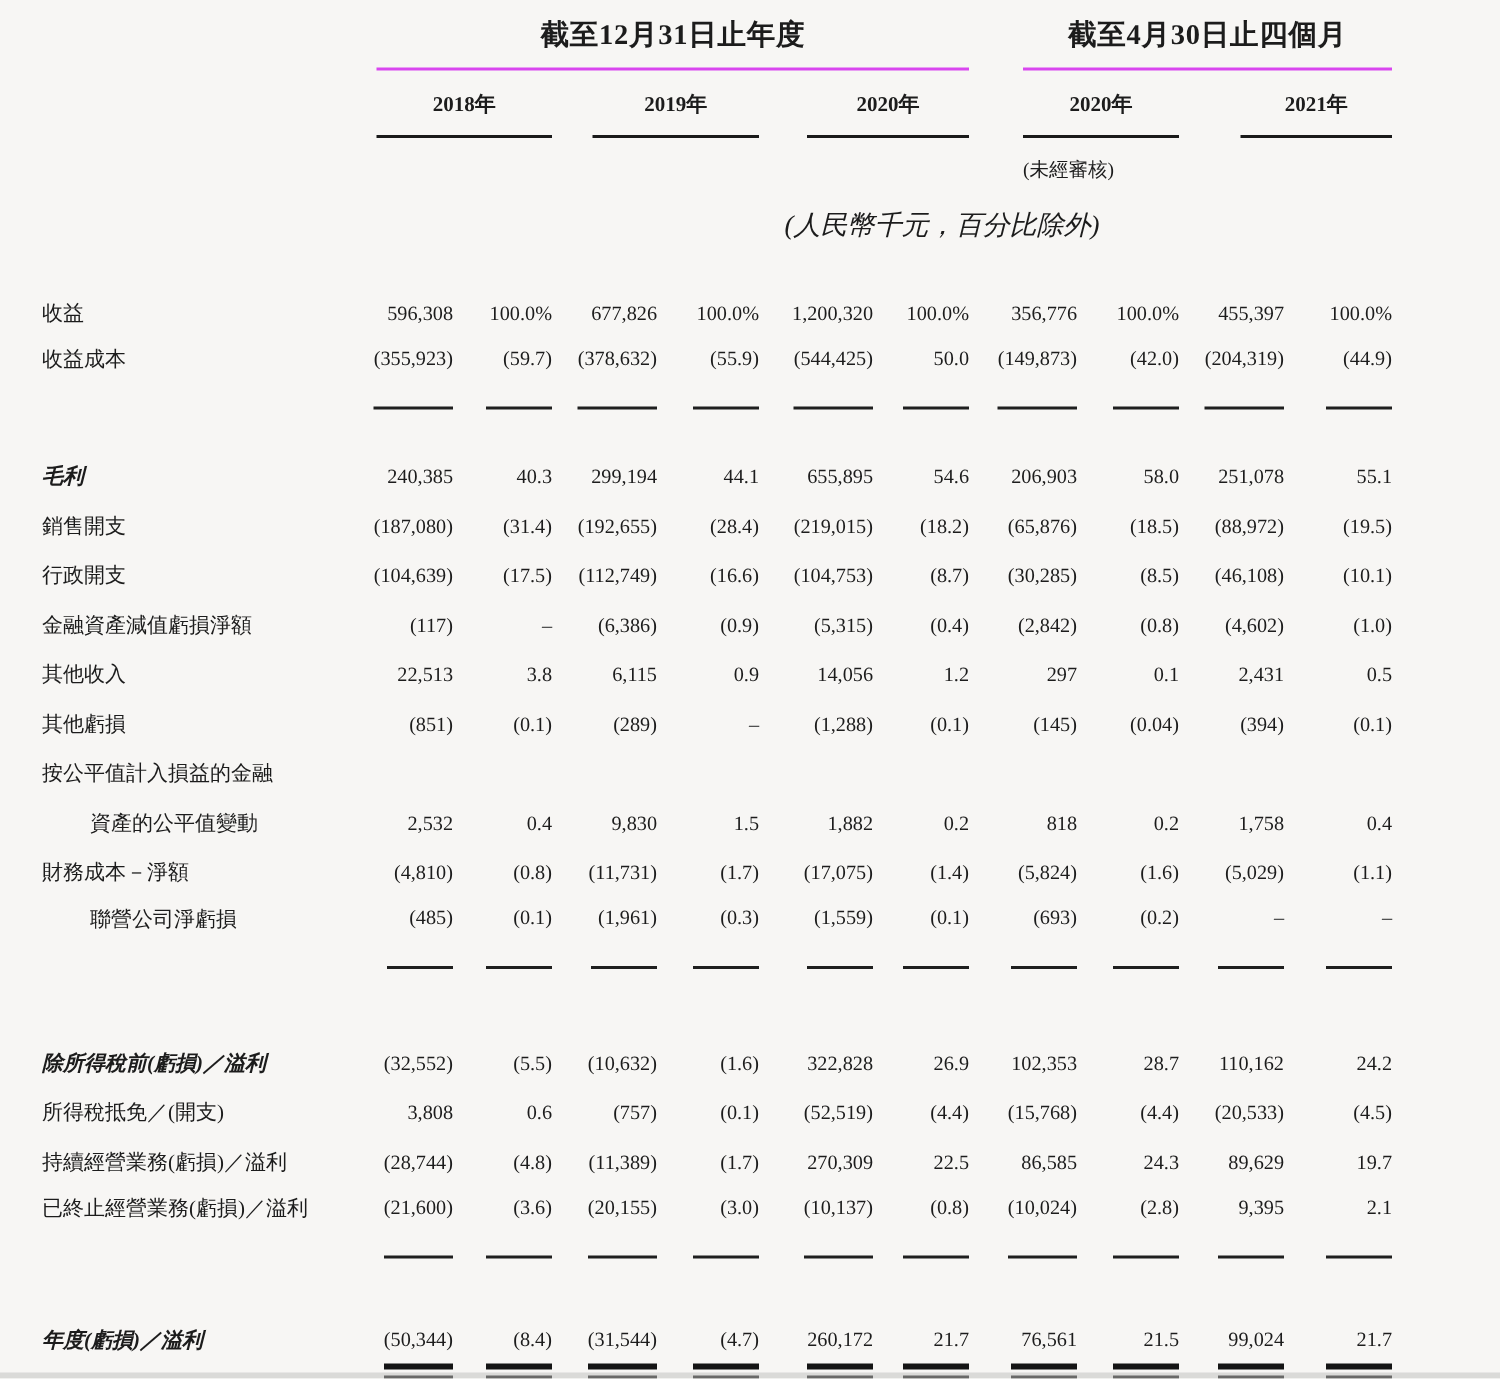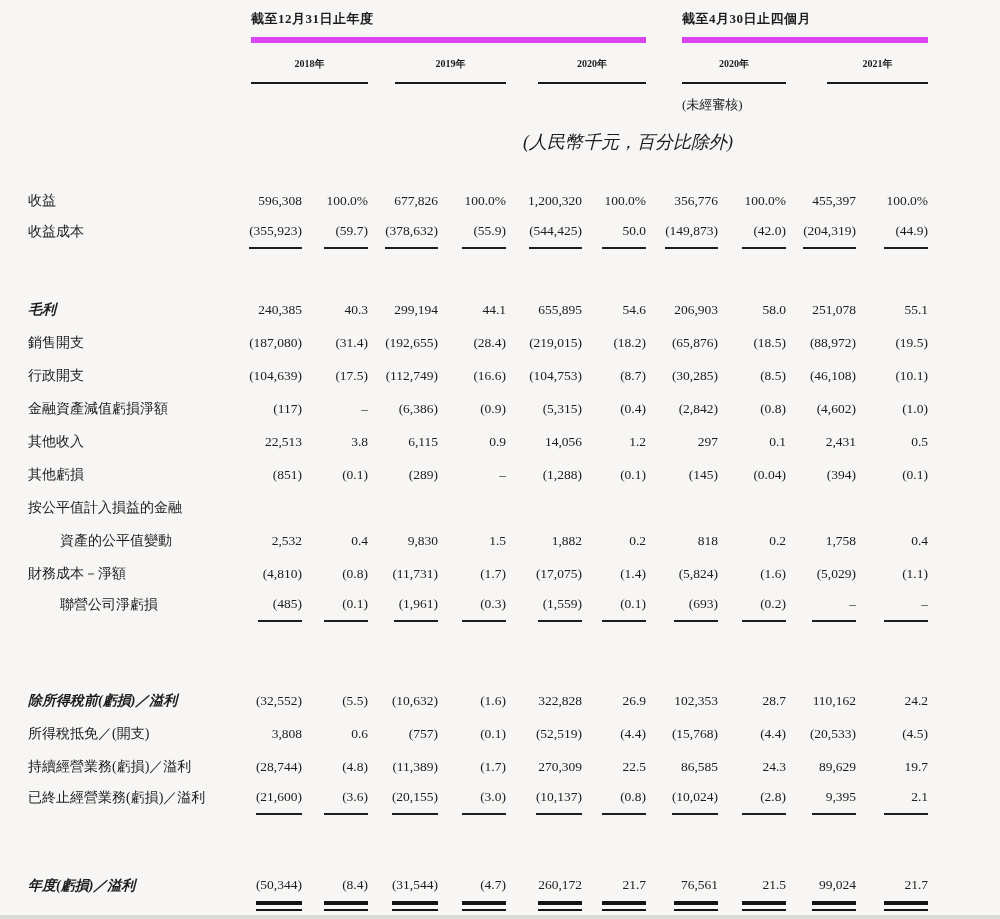--- a/index.html
+++ b/index.html
@@ -21,35 +21,35 @@
   col.c-v1{width:62px;}  col.c-p1{width:66px;}
   col.c-v2{width:70px;}  col.c-p2{width:68px;}
   col.c-v3{width:76px;}  col.c-p3{width:64px;}
   col.c-v4{width:72px;}  col.c-p4{width:68px;}
   col.c-v5{width:70px;}  col.c-p5{width:72px;}
 
   th{font-weight:bold;padding:0;vertical-align:bottom;}
   td{padding:0;}
 
   .grule{
-    border-bottom:6px solid #d946ef;
+    border-bottom:2px solid #d946ef;
     padding-bottom:9px;
-    text-align:left;
-    font-size:13px;
+    text-align:center;
+    font-size:19px;
     letter-spacing:.5px;
     white-space:nowrap;
   }
   .g1 .grule{margin-left:11px;}
   .g2 .grule{margin-left:36px;}
 
   .yr{
     border-bottom:2px solid #1a1a1a;
     padding:14px 0 11px 0;
     text-align:center;
-    font-size:10px;
+    font-size:14px;
     white-space:nowrap;
   }
   .y1 .yr{margin-left:11px;}
   .y2 .yr{margin-left:27px;}
   .y3 .yr{margin-left:32px;}
   .y4 .yr{margin-left:36px;}
   .y5 .yr{margin-left:41px;}
 
   .notes-cell{position:relative;height:100px;}
   .unaudited{
@@ -67,21 +67,21 @@
   }
   td.label.indent{padding-left:32px;}
   td.label.bold{font-weight:bold;font-style:italic;}
   td.num{text-align:right;white-space:nowrap;}
 
   tr.u-single td{height:52px;vertical-align:top;padding-top:6px;}
   tr.u-double td{height:56px;vertical-align:top;padding-top:6px;}
 
   .ul{
     display:inline-block;min-width:44px;text-align:right;
-    padding-bottom:8px;border-bottom:2px solid #1f1f1f;
+    padding-bottom:24px;border-bottom:2px solid #1f1f1f;
   }
   .dul{
     display:inline-block;min-width:44px;text-align:right;
     padding-bottom:8px;border-bottom:4px solid #141414;
     position:relative;
   }
   .dul::after{
     content:"";position:absolute;left:0;right:0;bottom:-10px;
     border-top:2px solid #141414;
   }

